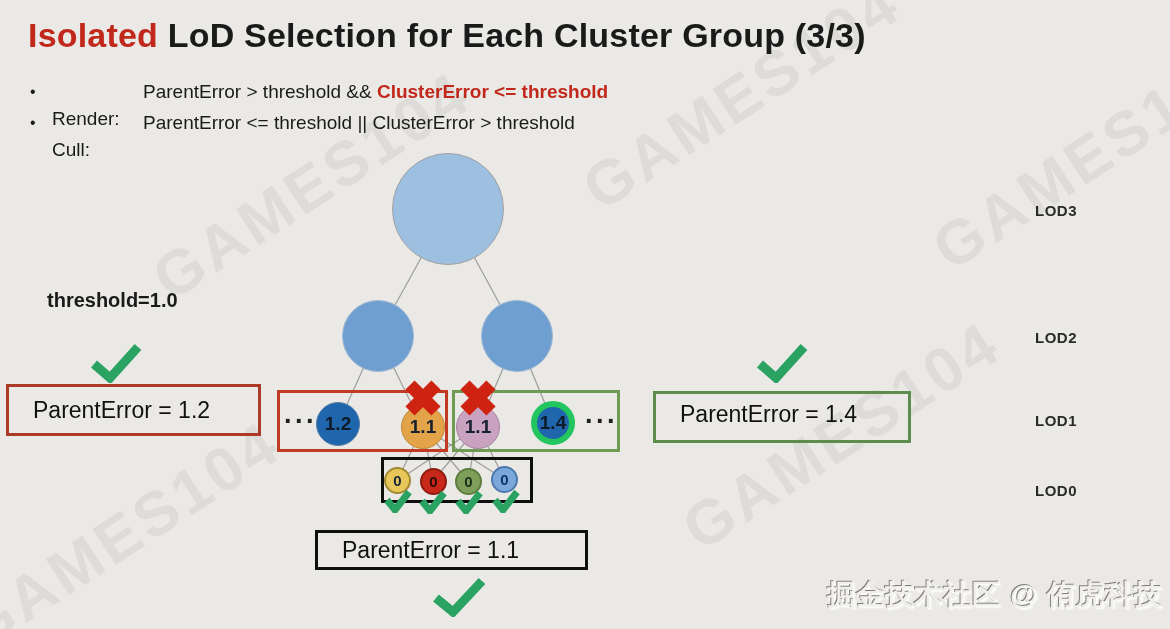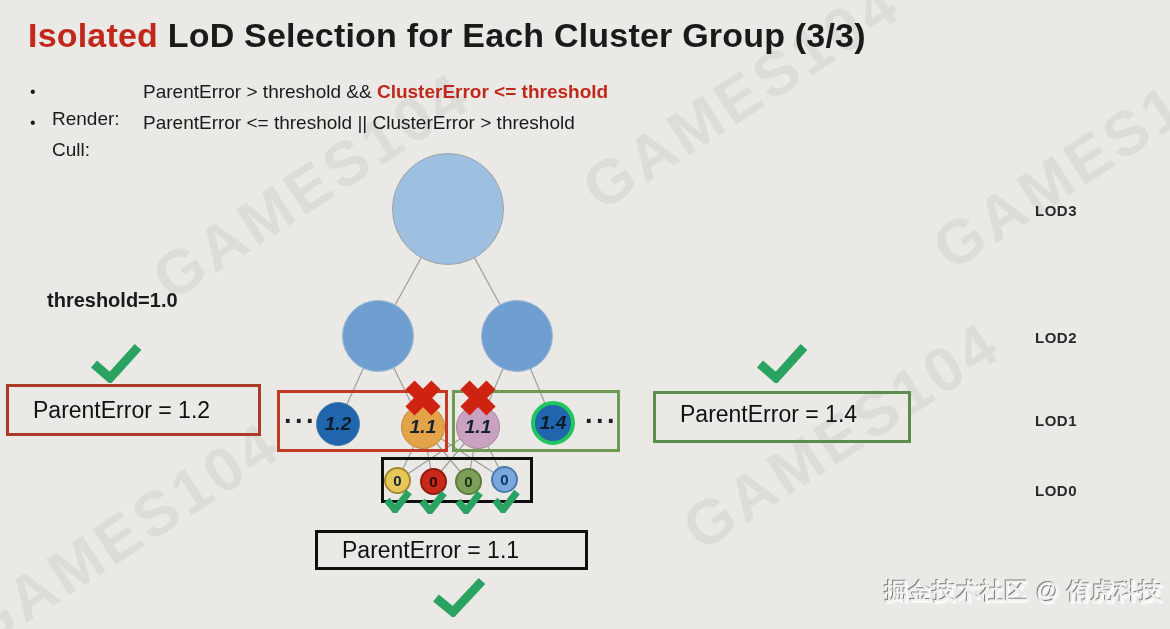--- a/index.html
+++ b/index.html
@@ -10,21 +10,21 @@
     color:#1a1a1a;
   }
   .abs{position:absolute;}
   
   .wm{
     position:absolute; font-weight:bold; font-size:62px; letter-spacing:4px;
     color:rgba(110,108,102,0.10); transform:rotate(-33deg); white-space:nowrap;
     pointer-events:none; user-select:none; z-index:0;
   }
   .credit{
-    position:absolute; right:7px; top:576px; font-size:23px; font-weight:bold;
+    position:absolute; right:7px; top:576px; font-size:28px; font-weight:bold;
     color:#f0efed; letter-spacing:1px;
     text-shadow:-1px -1px 0 #807e78, 1px 1px 1px #ffffff, 2px 2px 2px rgba(255,255,255,.7);
     z-index:6;
   }
   
   .title{left:28px; top:16px; font-size:34px; font-weight:bold; white-space:nowrap; z-index:5; letter-spacing:.2px;}
   .red{color:#c1281b;}
   .bold{font-weight:bold;}
   .bullet{position:absolute; left:30px; display:flex; font-size:19px; z-index:5; white-space:pre;}
   .bullet .dot{width:22px; font-size:16px; padding-top:2px;}
@@ -34,25 +34,25 @@
   .threshold{left:47px; top:289px; font-size:20px; font-weight:bold; z-index:5;}
   
   svg.edges{position:absolute; left:0; top:0; z-index:1;}
   .edges line{stroke:#8a8a8a; stroke-width:1.2; opacity:.8;}
   
   .node{position:absolute; border-radius:50%; display:flex; align-items:center; justify-content:center; z-index:3; box-sizing:border-box;}
   .node-root{left:392px; top:153px; width:112px; height:112px; background:#9dbfe0; border:1px solid #a2a2a2;}
   .node-l2{width:72px; height:72px; background:#6f9fd1; border:1px solid #9db8d2;}
   .node-l2a{left:342px; top:300px;}
   .node-l2b{left:481px; top:300px;}
-  .node-l1{width:44px; height:44px; font-size:19px; font-weight:bold; color:#15212e;font-style:italic;}
+  .node-l1{width:44px; height:44px; font-size:19px; font-weight:bold; color:#15212e;}
   .n12{left:316px; top:402px; background:#1f66ad; border:1px solid #557ca4; color:#0e1c2a;}
   .n11a{left:401px; top:405px; background:#e2a349; border:1px solid #c08a36;}
   .n11b{left:456px; top:405px; background:#c9a2c0; border:1px solid #a5849f;}
-  .n14{left:531px; top:401px; background:#1f66ad; border:4px solid #22c55e; color:#0e1c2a;}
+  .n14{left:531px; top:401px; background:#1f66ad; border:6px solid #22c55e; color:#0e1c2a;}
   .node-l0{width:27px; height:27px; font-size:15px; font-weight:bold; color:#17283d;}
   .l0a{left:384px; top:467px; background:#e8c75a; border:2px solid #a18833;}
   .l0b{left:420px; top:468px; background:#c8281a; border:2px solid #8e1c0f; color:#2a0c06;}
   .l0c{left:455px; top:468px; background:#7e9f5a; border:2px solid #5d7c3e; color:#17301a;}
   .l0d{left:491px; top:466px; background:#7aa8dc; border:2px solid #4c79ab; color:#123663;}
   .ellipsis{position:absolute; font-size:27px; font-weight:bold; color:#1f1f1f; z-index:3; letter-spacing:2px;}
   
   .frame{position:absolute; box-sizing:border-box; z-index:2; background:transparent;}
   .frame-red-l1{left:277px; top:390px; width:171px; height:62px; border:3px solid #c23a23;}
   .frame-green-l1{left:452px; top:390px; width:168px; height:62px; border:3px solid #6e9a54;}

